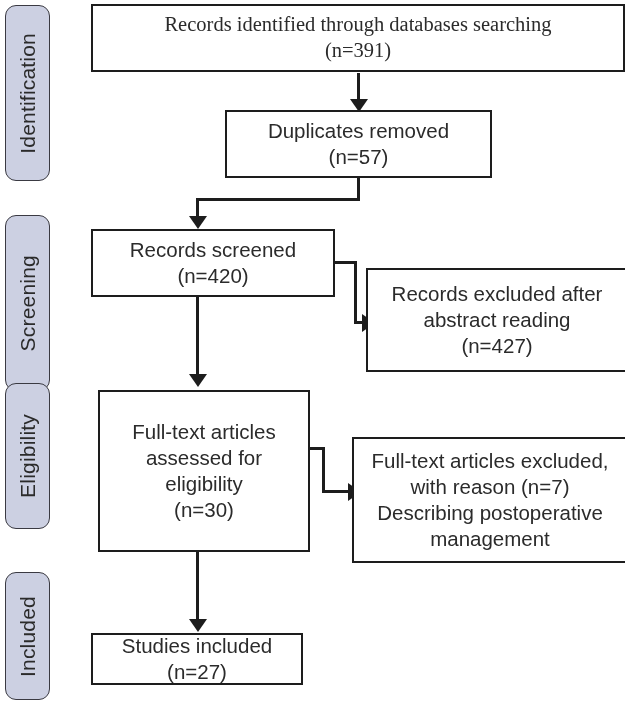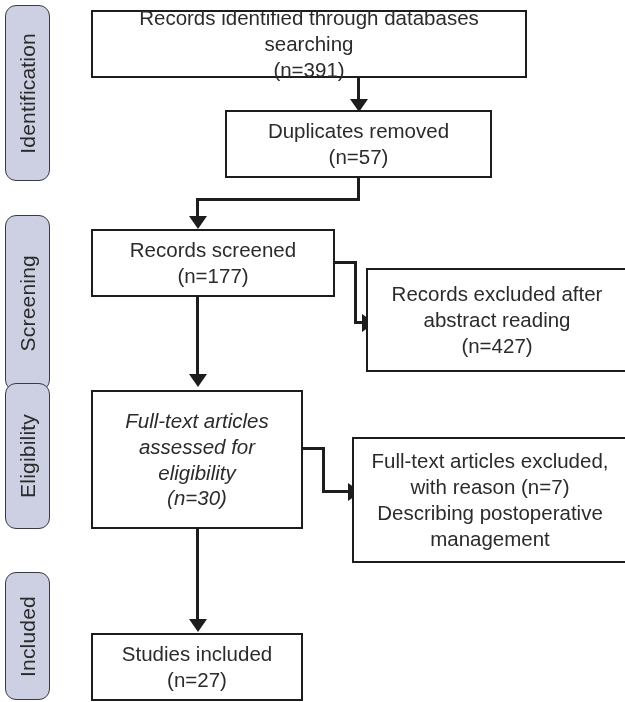--- a/index.html
+++ b/index.html
@@ -117,53 +117,53 @@
   <div class="arrow-down" style="left:188.5px; top:374px;"></div>
 
   <div class="ln hl" style="left:303px; top:447px; width:22px;"></div>
   <div class="ln vl" style="left:322px; top:447px; height:45px;"></div>
   <div class="ln hl" style="left:322px; top:490px; width:32px;"></div>
   <div class="arrow-right" style="left:348px; top:483px;"></div>
 
   <div class="ln vl" style="left:196px; top:528px; height:93px;"></div>
   <div class="arrow-down" style="left:188.5px; top:619px;"></div>
 
-  <div class="box" style="left:91px; top:10px; width:436px; height:68px;">
+  <div class="box" style="left:91px; top:4px; width:534px; height:68px;font-family:Liberation Serif, serif;">
     <span>Records identified through databases searching
 (n=391)</span>
   </div>
 
   <div class="box" style="left:225px; top:110px; width:267px; height:68px;">
     <span>Duplicates removed
 (n=57)</span>
   </div>
 
   <div class="box" style="left:91px; top:229px; width:244px; height:68px;">
     <span>Records screened
-(n=177)</span>
+(n=420)</span>
   </div>
 
   <div class="box" style="left:366px; top:268px; width:262px; height:104px;">
     <span>Records excluded after
 abstract reading
 (n=427)</span>
   </div>
 
-  <div class="box" style="left:91px; top:390px; width:212px; height:139px;font-style:italic;">
+  <div class="box" style="left:98px; top:390px; width:212px; height:162px;">
     <span>Full-text articles
 assessed for
 eligibility
 (n=30)</span>
   </div>
 
   <div class="box" style="left:352px; top:437px; width:276px; height:126px;">
     <span>Full-text articles excluded,
 with reason (n=7)
 Describing postoperative
 management</span>
   </div>
 
-  <div class="box" style="left:91px; top:633px; width:212px; height:68px;text-align:center;">
+  <div class="box" style="left:91px; top:633px; width:212px; height:52px;text-align:center;">
     <span>Studies included
 (n=27)</span>
   </div>
 
 </div>
 
 </body></html>

